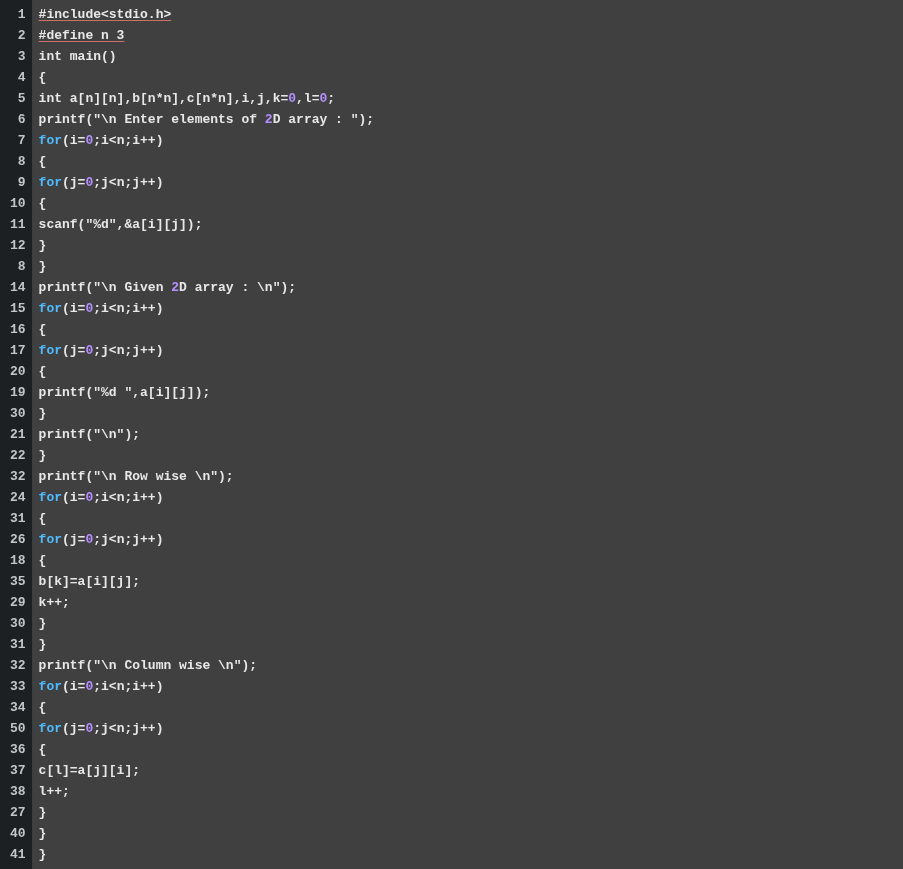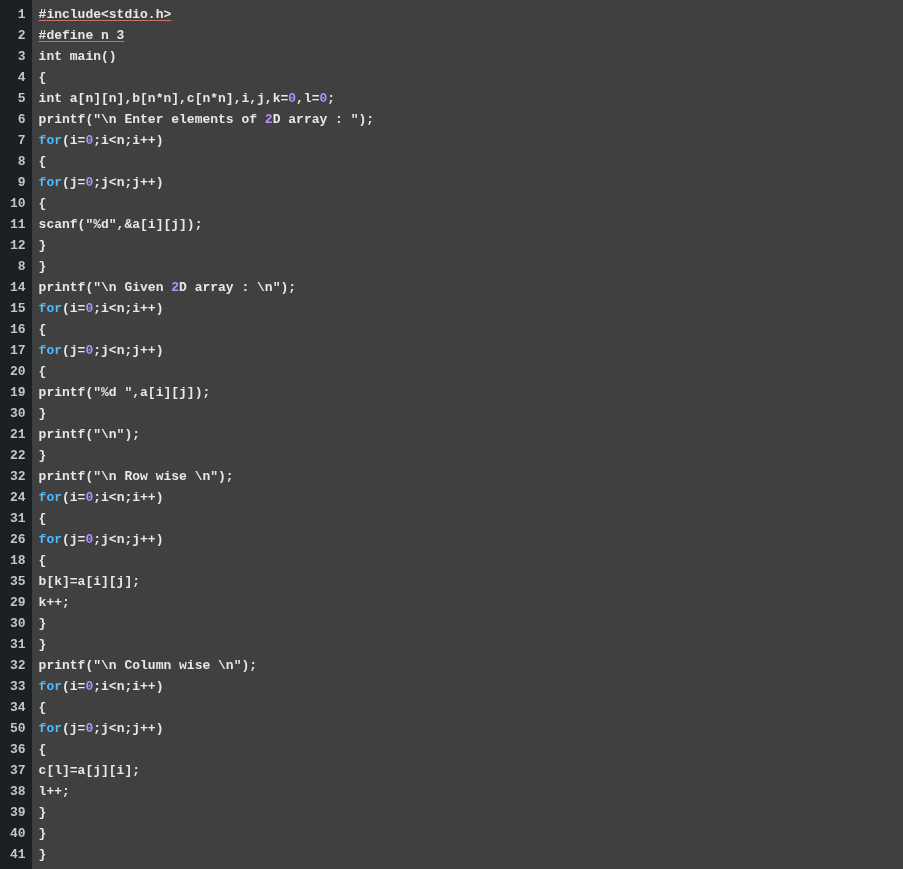--- a/index.html
+++ b/index.html
@@ -82,18 +82,18 @@
       <div>29</div>
       <div>30</div>
       <div>31</div>
       <div>32</div>
       <div>33</div>
       <div>34</div>
       <div>50</div>
       <div>36</div>
       <div>37</div>
       <div>38</div>
-      <div>39</div>
+      <div>27</div>
       <div>40</div>
       <div>41</div>
     </div>
   <div class="code" id="code"><div class="line"><span class="plain underline">#include&lt;stdio.h&gt;</span></div><div class="line"><span class="plain underline">#define n 3</span></div><div class="line"><span class="plain">int main()</span></div><div class="line"><span class="plain">{</span></div><div class="line"><span class="plain">int a[n][n],b[n*n],c[n*n],i,j,k=</span><span class="num">0</span><span class="plain">,l=</span><span class="num">0</span><span class="plain">;</span></div><div class="line"><span class="plain">printf("\n Enter elements of </span><span class="num">2</span><span class="plain">D array : ");</span></div><div class="line"><span class="kw">for</span><span class="plain">(i=</span><span class="num">0</span><span class="plain">;i&lt;n;i++)</span></div><div class="line"><span class="plain">{</span></div><div class="line"><span class="kw">for</span><span class="plain">(j=</span><span class="num">0</span><span class="plain">;j&lt;n;j++)</span></div><div class="line"><span class="plain">{</span></div><div class="line"><span class="plain">scanf("%d",&amp;a[i][j]);</span></div><div class="line"><span class="plain">}</span></div><div class="line"><span class="plain">}</span></div><div class="line"><span class="plain">printf("\n Given </span><span class="num">2</span><span class="plain">D array : \n");</span></div><div class="line"><span class="kw">for</span><span class="plain">(i=</span><span class="num">0</span><span class="plain">;i&lt;n;i++)</span></div><div class="line"><span class="plain">{</span></div><div class="line"><span class="kw">for</span><span class="plain">(j=</span><span class="num">0</span><span class="plain">;j&lt;n;j++)</span></div><div class="line"><span class="plain">{</span></div><div class="line"><span class="plain">printf("%d ",a[i][j]);</span></div><div class="line"><span class="plain">}</span></div><div class="line"><span class="plain">printf("\n");</span></div><div class="line"><span class="plain">}</span></div><div class="line"><span class="plain">printf("\n Row wise \n");</span></div><div class="line"><span class="kw">for</span><span class="plain">(i=</span><span class="num">0</span><span class="plain">;i&lt;n;i++)</span></div><div class="line"><span class="plain">{</span></div><div class="line"><span class="kw">for</span><span class="plain">(j=</span><span class="num">0</span><span class="plain">;j&lt;n;j++)</span></div><div class="line"><span class="plain">{</span></div><div class="line"><span class="plain">b[k]=a[i][j];</span></div><div class="line"><span class="plain">k++;</span></div><div class="line"><span class="plain">}</span></div><div class="line"><span class="plain">}</span></div><div class="line"><span class="plain">printf("\n Column wise \n");</span></div><div class="line"><span class="kw">for</span><span class="plain">(i=</span><span class="num">0</span><span class="plain">;i&lt;n;i++)</span></div><div class="line"><span class="plain">{</span></div><div class="line"><span class="kw">for</span><span class="plain">(j=</span><span class="num">0</span><span class="plain">;j&lt;n;j++)</span></div><div class="line"><span class="plain">{</span></div><div class="line"><span class="plain">c[l]=a[j][i];</span></div><div class="line"><span class="plain">l++;</span></div><div class="line"><span class="plain">}</span></div><div class="line"><span class="plain">}</span></div><div class="line"><span class="plain">}</span></div></div>
 </div>
 
 </body></html>

